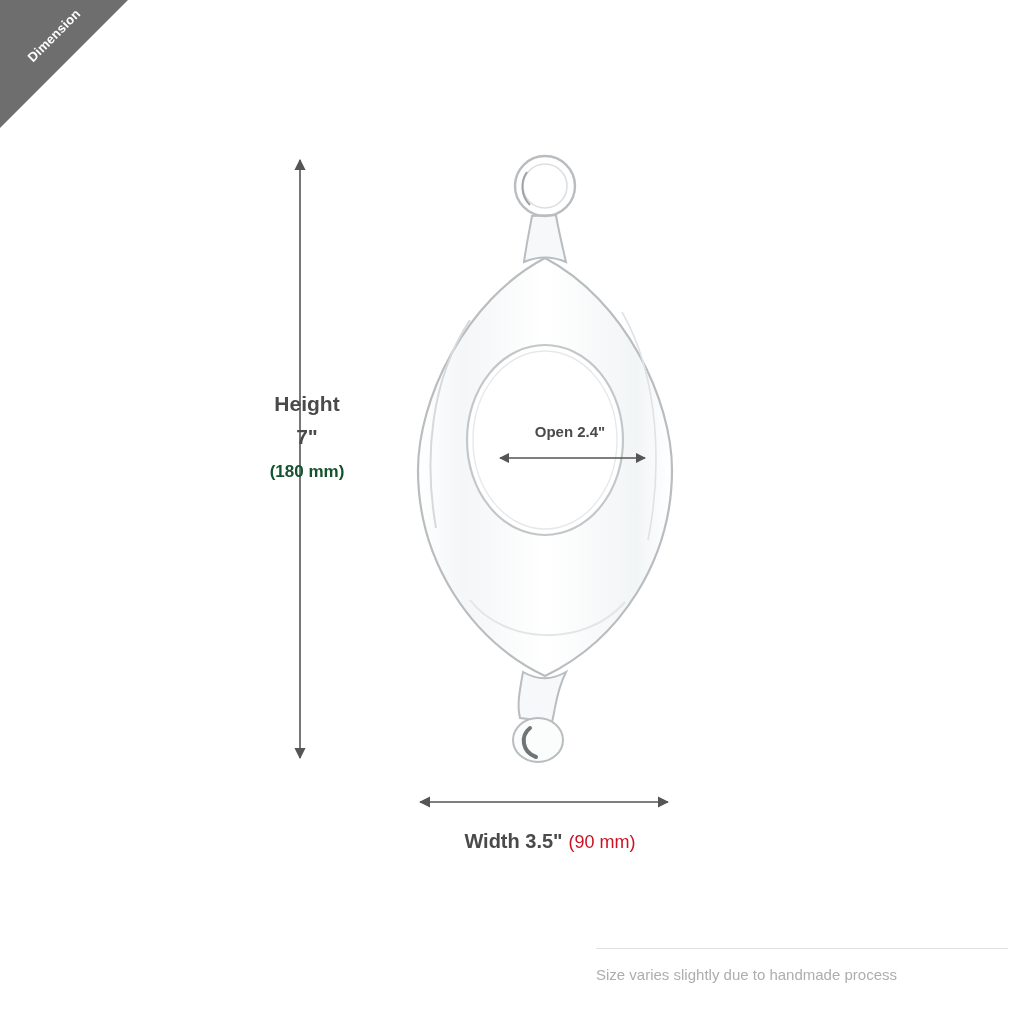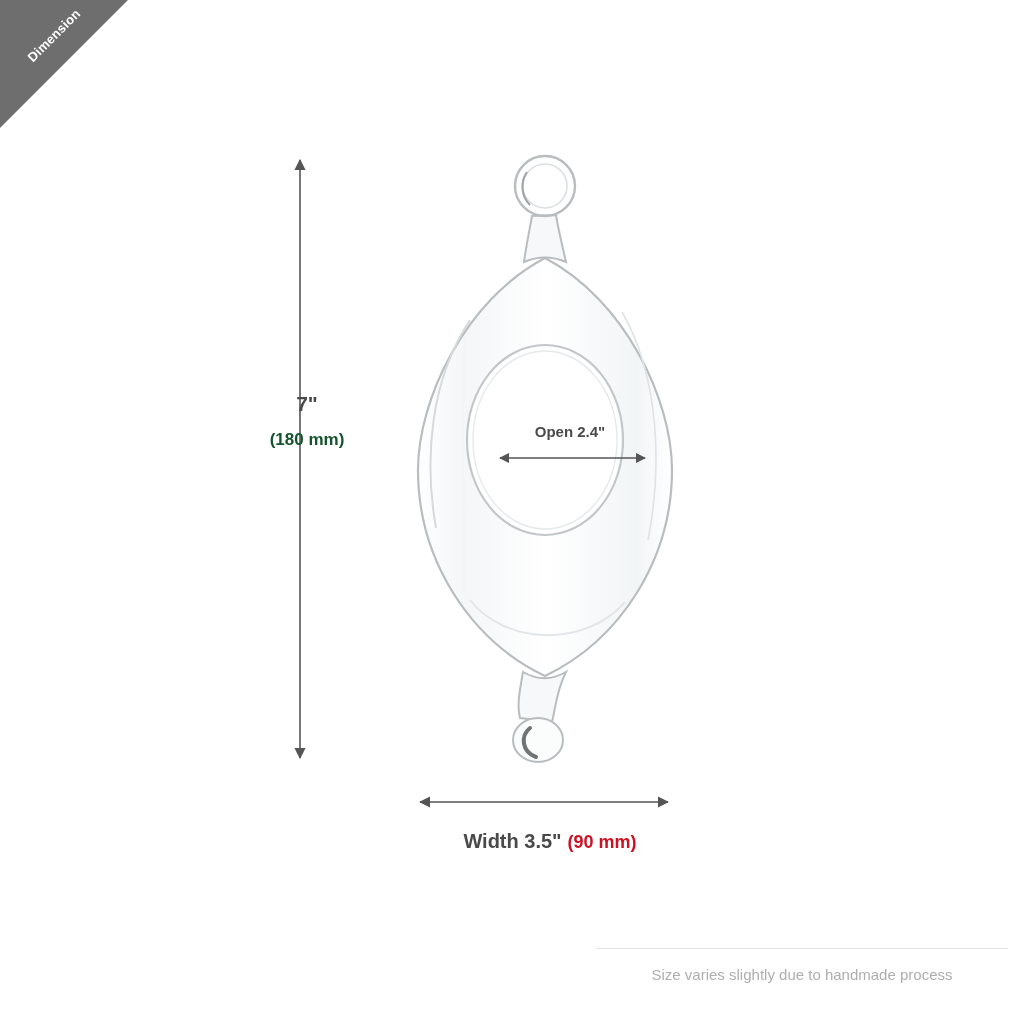--- a/index.html
+++ b/index.html
@@ -96,21 +96,21 @@
     text-align: center;
     white-space: nowrap;
   }
   .width-block .wmain {
     font-size: 20px;
     font-weight: bold;
     color: #4a4a4a;
   }
   .width-block .wmm {
     font-size: 18px;
-    font-weight: bold;
+    font-weight: normal;
     color: #cc1122;
     margin-left: 6px;
   }
 
   .open-label {
     position: absolute;
     left: 455px;
     top: 423px;
     width: 230px;
     text-align: center;
@@ -126,21 +126,21 @@
     top: 948px;
     width: 412px;
     height: 1px;
     background: #e2e2e2;
   }
   .footer-note {
     position: absolute;
     left: 596px;
     top: 966px;
     width: 412px;
-    text-align: center;
+    text-align: left;
     font-size: 15px;
     color: #aeaeae;
     white-space: nowrap;
   }
 </style>
 </head>
 <body>
 
 <div id="page">
 
@@ -207,20 +207,21 @@
         <line x1="420" y1="802" x2="668" y2="802" stroke="#555555" stroke-width="1.6" marker-start="url(#arrowStart)" marker-end="url(#arrowEnd)"></line>
       </g>
 
       <g>
         <line x1="500" y1="458" x2="645" y2="458" stroke="#555555" stroke-width="1.5" marker-start="url(#arrowStart)" marker-end="url(#arrowEnd)"></line>
       </g>
     </svg>
   </div>
 
   <div class="height-block">
+    <span class="l1">Height</span>
     <span class="l2">7"</span>
     <span class="l3">(180 mm)</span>
   </div>
 
   <div class="width-block">
     <span class="wmain">Width 3.5"</span><span class="wmm">(90 mm)</span>
   </div>
 
   <div class="open-label">Open 2.4"</div>
 

